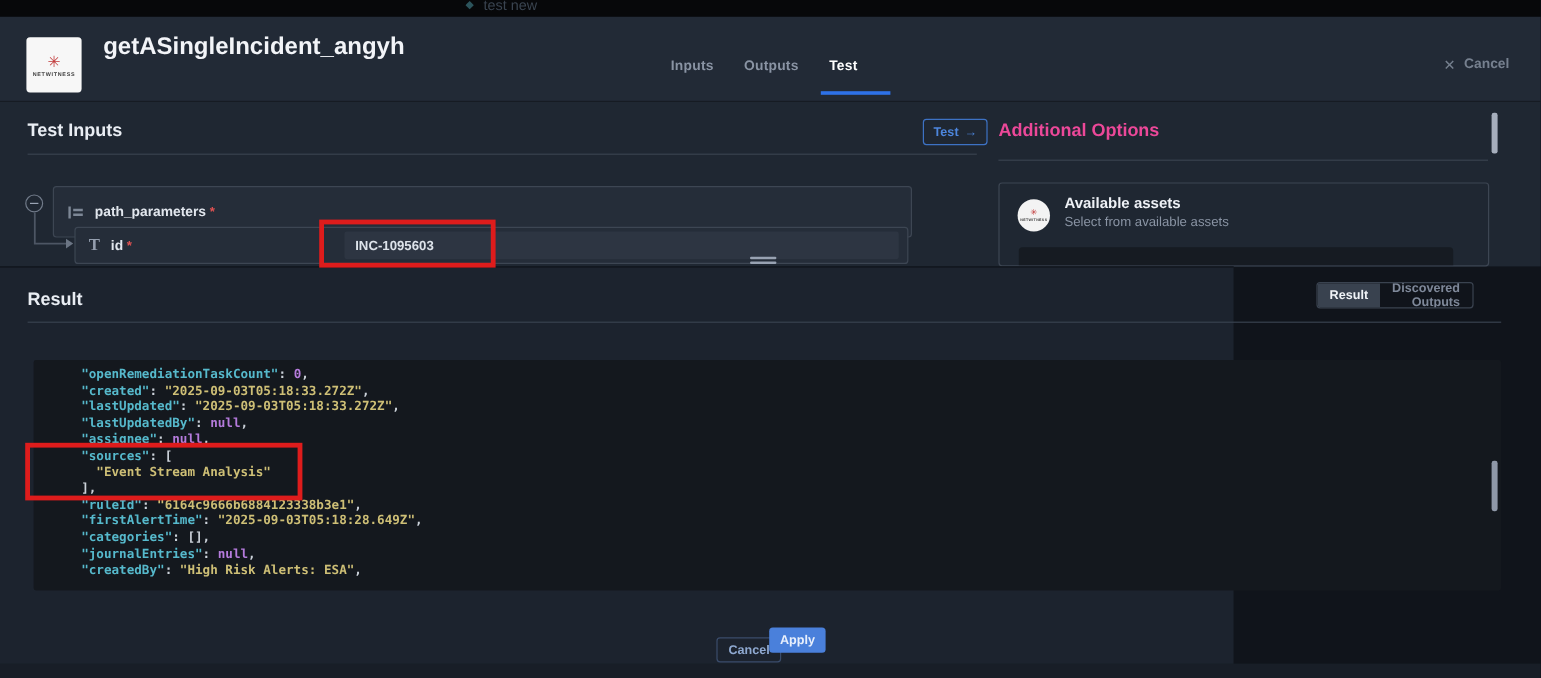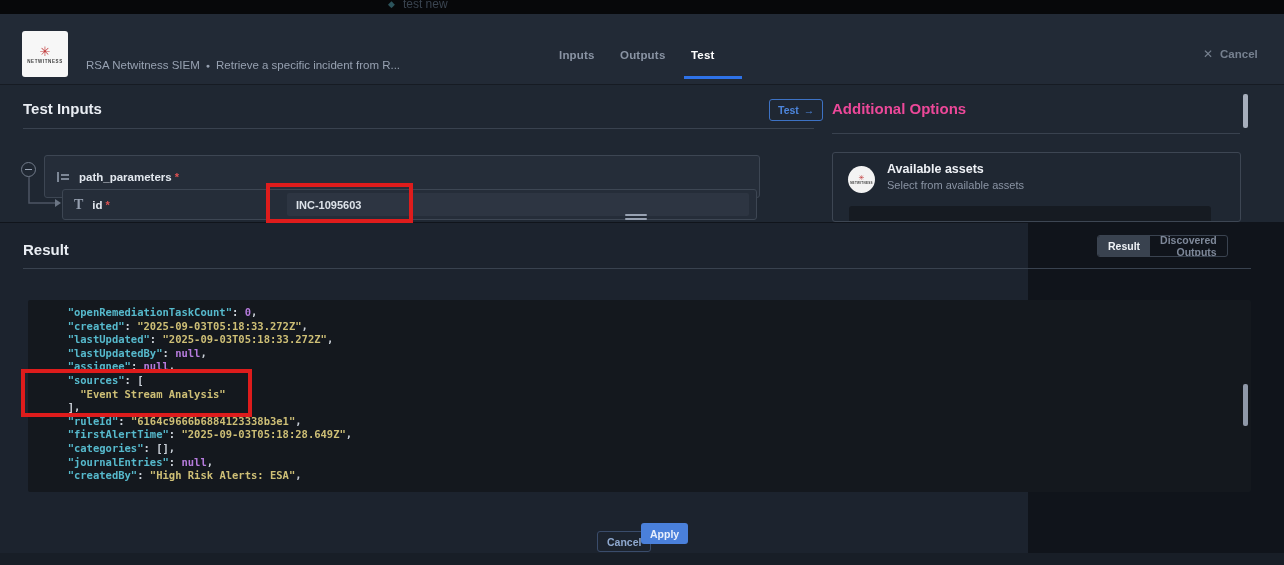--- a/index.html
+++ b/index.html
@@ -99,25 +99,21 @@
     <span class="dmd">◆</span>
     <span>test new</span>
   </div>
 </div>
 
 <div id="header" class="abs">
   <div id="logo" class="abs">
     <span class="mark">✳</span>
     <span class="ltext">NETWITNESS</span>
   </div>
-  <div id="hdr-sub" class="abs">
-    <span>RSA Netwitness SIEM</span>
-    <span class="bullet">●</span>
-    <span>Retrieve a specific incident from R...</span>
-  </div>
+  <div id="hdr-title" class="abs">getASingleIncident_angyh</div>
   <div id="tab-inputs" class="abs tab">Inputs</div>
   <div id="tab-outputs" class="abs tab">Outputs</div>
   <div id="tab-test" class="abs tab">Test</div>
   <div id="tab-underline" class="abs"></div>
   <div id="hdr-cancel" class="abs">
     <span class="x">✕</span>
     <span>Cancel</span>
   </div>
 </div>
 

